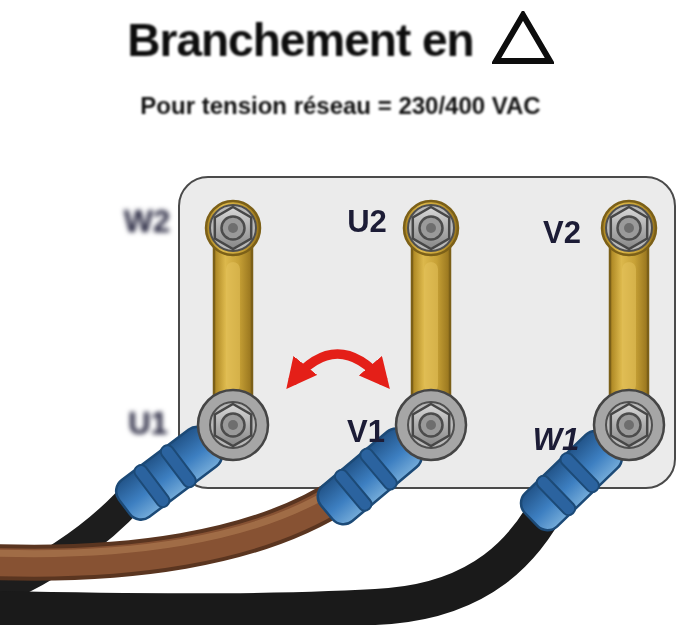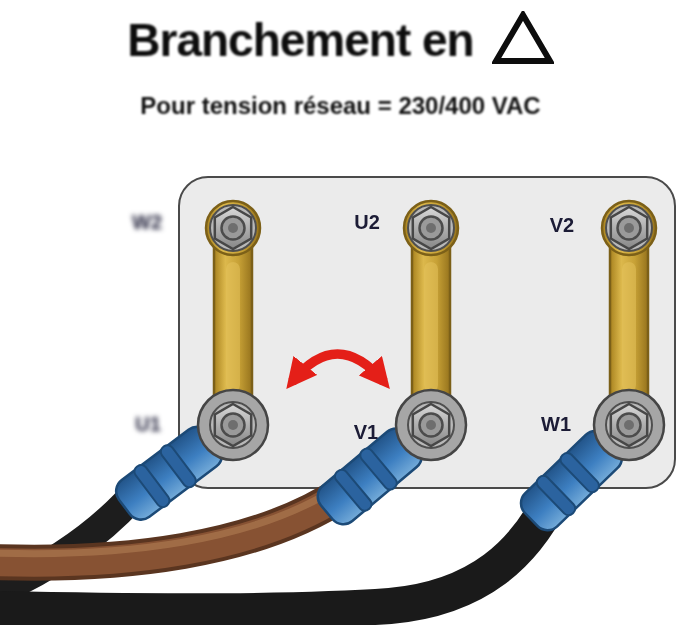--- a/index.html
+++ b/index.html
@@ -13,21 +13,21 @@
 
   .subtitle { position:absolute; top:92px; left:0; width:100%; text-align:center;
               font-size:24px; font-weight:700; color:#101010; filter:blur(1.1px); z-index:3; }
 
   .block { position:absolute; left:178px; top:176px; width:498px; height:313px;
            background:#ebebeb; border:2px solid #4a4a4a; border-radius:30px; z-index:1; }
 
   .scene { position:absolute; left:0; top:0; z-index:2; }
 
   .term-label { position:absolute; transform:translate(-50%,-50%);
-                font-size:20px; font-weight:700; color:#1c1c36; z-index:3; white-space:nowrap; }
+                font-size:31px; font-weight:700; color:#1c1c36; z-index:3; white-space:nowrap; }
   .blurred { filter:blur(2.4px); }
 </style>
 </head>
 <body>
 
 <div class="canvas">
 
   <div class="title-row">
     <span class="title">Branchement en</span>
     <svg class="delta-icon" width="62" height="54" viewBox="0 0 62 54">
@@ -129,18 +129,18 @@
     <use href="#terminal-bottom" x="431" y="425"></use>
     <use href="#terminal-bottom" x="629" y="425"></use>
 
     <g>
       <path d="M 292 382 Q 337 326 384 382" stroke="#e41f18" stroke-width="9.5" fill="none" marker-start="url(#ah)" marker-end="url(#ah)"></path>
     </g>
   </svg>
 
   <span class="term-label blurred" style="left:147px; top:222px;">W2</span>
   <span class="term-label" style="left:367px; top:222px;">U2</span>
-  <span class="term-label" style="left:562px; top:225px;">V2</span>
+  <span class="term-label" style="left:562px; top:233px;">V2</span>
   <span class="term-label blurred" style="left:148px; top:424px;">U1</span>
   <span class="term-label" style="left:366px; top:432px;">V1</span>
-  <span class="term-label" style="left:556px; top:424px;">W1</span>
+  <span class="term-label" style="left:556px; top:440px;font-style:italic;">W1</span>
 
 </div>
 
 </body></html>

